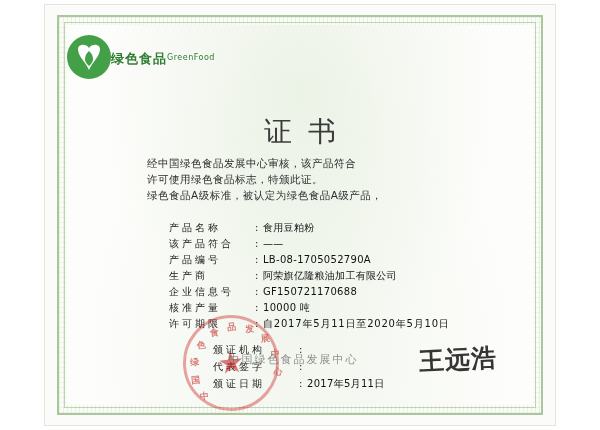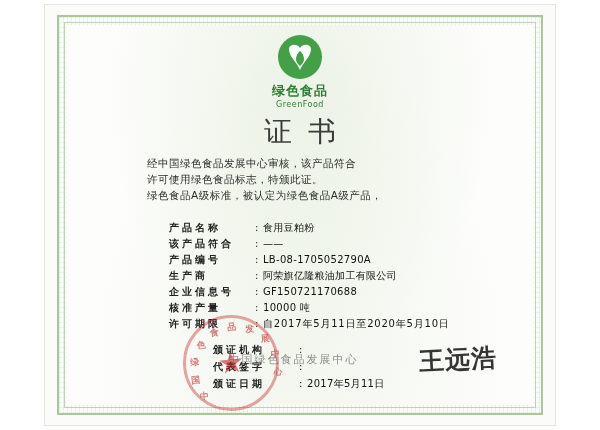--- a/index.html
+++ b/index.html
@@ -49,21 +49,21 @@
     background:
       radial-gradient(ellipse at 50% 18%, rgba(222,234,214,0.55) 0%, rgba(255,255,255,0) 60%),
       radial-gradient(ellipse at 50% 85%, rgba(228,238,222,0.45) 0%, rgba(255,255,255,0) 65%);
     pointer-events: none;
   }
 
   
   .logo-wrap {
     position: absolute;
     left: 0; right: 0; top: 10px;
-    display: flex; flex-direction: column; align-items: center;
+    display: flex; align-items: center;
   }
   .logo-mark {
     width: 44px; height: 44px;
     border-radius: 50%;
     background: #43a047;
     position: relative;
     display: flex; align-items: center; justify-content: center;
   }
   .logo-mark svg { display: block; }
   .logo-cn {
@@ -115,21 +115,20 @@
     display: flex;
     align-items: baseline;
     height: 16px;
   }
   .flabel {
     width: 86px;
     flex: none;
     color: #222;
     letter-spacing: 3px;
     white-space: nowrap;
-    font-weight: bold;
   }
   .fcolon { width: 8px; flex: none; }
   .fvalue {
     flex: 1;
     color: #111;
     letter-spacing: 0.3px;
     white-space: nowrap;
   }
   .frow.period .fvalue { letter-spacing: 0.8px; }
 

